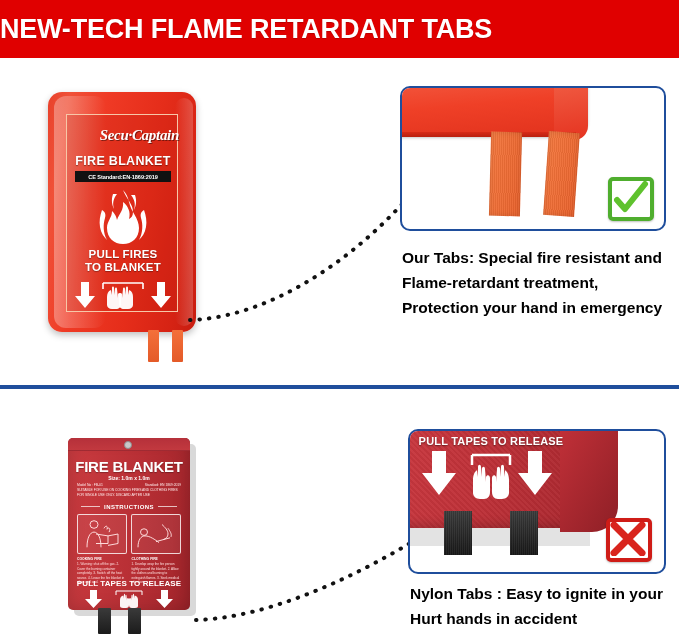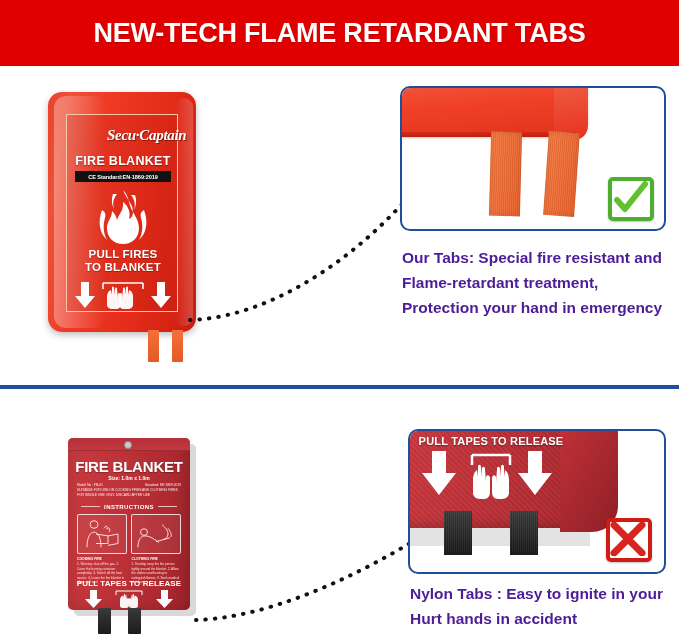--- a/index.html
+++ b/index.html
@@ -17,25 +17,25 @@
     width: 679px;
     height: 639px;
     background: #ffffff;
   }
 
   
   .banner {
     position: absolute;
     left: 0; top: 0;
     width: 679px;
-    height: 66px;
+    height: 58px;
     background: #e00000;
     display: flex;
     align-items: center;
-    justify-content: center;
+    justify-content: flex-start;
   }
   .banner-title {
     color: #ffffff;
     font-family: "Liberation Sans", sans-serif;
     font-weight: bold;
     font-size: 27px;
     letter-spacing: -0.2px;
     white-space: nowrap;
     text-shadow: 0 1px 1px rgba(0,0,0,.18);
   }
@@ -86,29 +86,28 @@
     position: absolute;
     left: 18px; top: 22px;
     width: 112px; height: 198px;
     border: 1.5px solid #f7c7a8;
     background: rgba(180,20,10,.18);
   }
   .brand {
     position: absolute;
     left: 0; top: 12px;
     width: 112px;
-    text-align: left;
+    text-align: right;
     color: #ffffff;
     font-family: "Liberation Serif", serif;
     font-weight: bold;
     font-style: italic;
     font-size: 15px;
     letter-spacing: -0.3px;
     text-shadow: 1px 1px 0 rgba(0,0,0,.45);
-    margin-left: 40px;
   }
   .brand .burst {
     display: inline-block;
     position: relative;
     color: #ffffff;
   }
   .brand .burst::before {
     content: "";
     position: absolute;
     left: -3px; top: -1px;
@@ -426,21 +425,21 @@
   .zoom-bg-grey {
     position: absolute;
     left: -10px; top: 95px;
     width: 190px; height: 20px;
     background: #e3e3e3;
   }
 
   
   .caption {
     position: absolute;
-    color: #4c1d95;
+    color: #000000;
     font-family: "Liberation Sans", sans-serif;
     font-weight: bold;
     font-size: 15.5px;
     line-height: 25px;
   }
   .caption.top { left: 402px; top: 245px; width: 272px; }
   .caption.bot { left: 410px; top: 581px; width: 266px; }
 
   
   .connector { position: absolute; }

